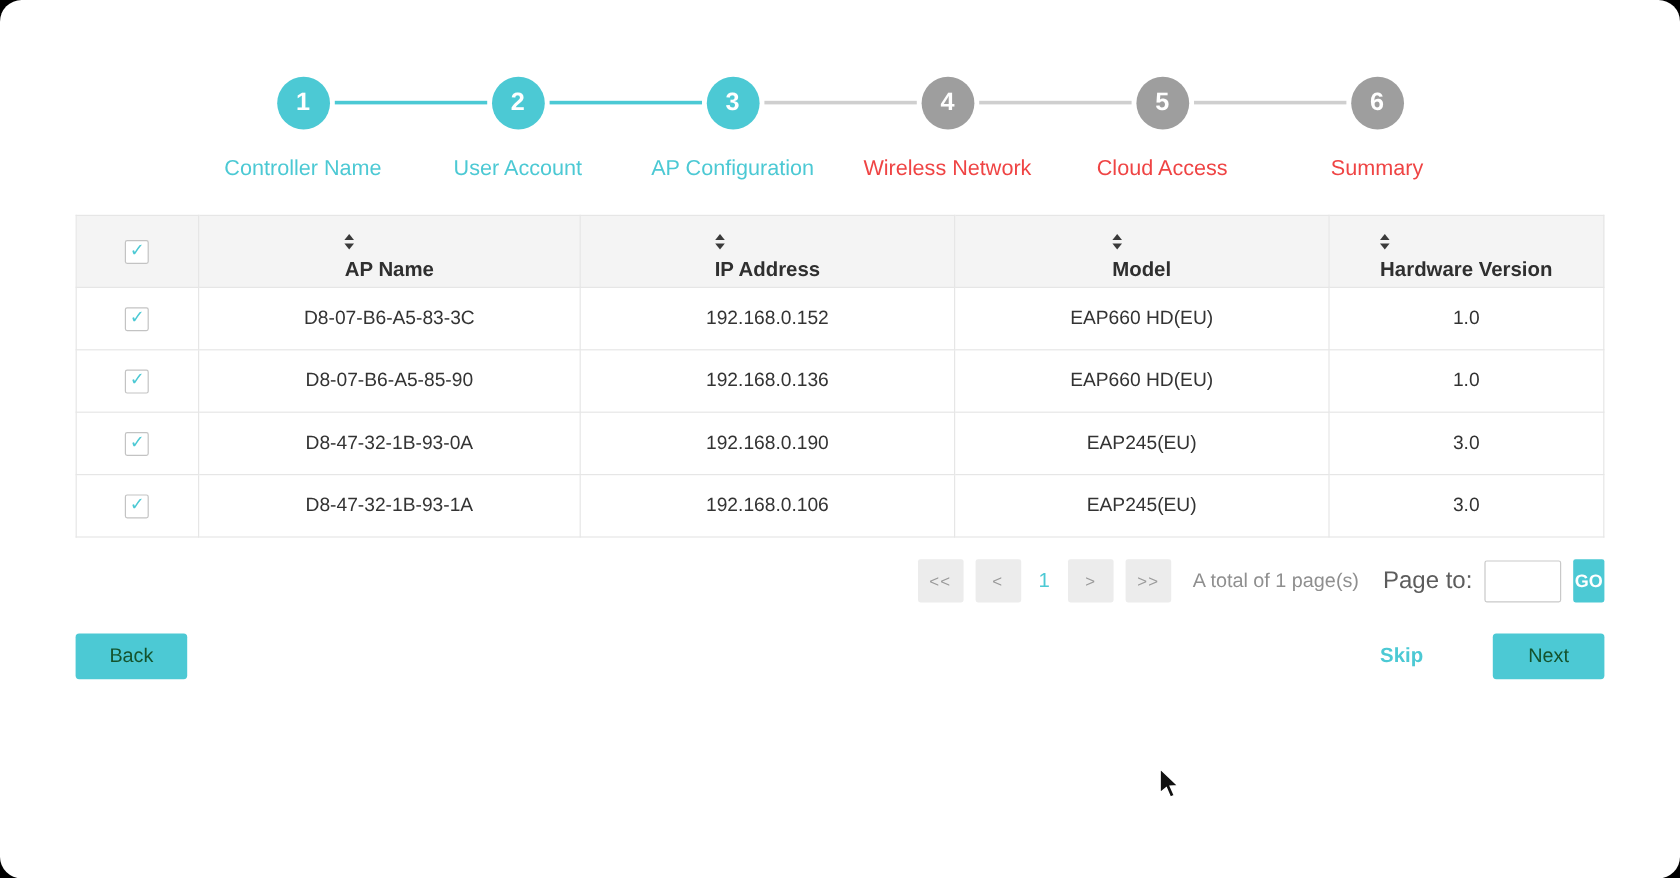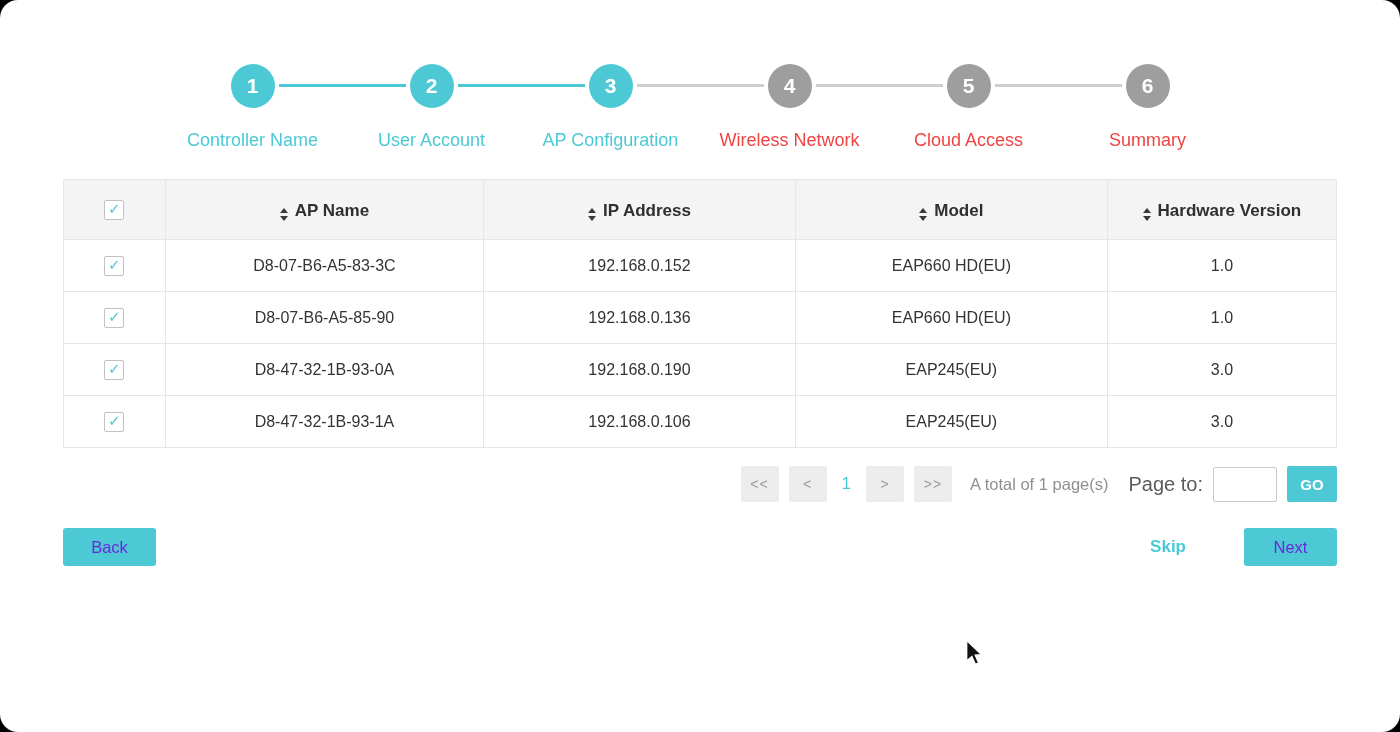--- a/index.html
+++ b/index.html
@@ -82,21 +82,21 @@
     text-align: center;
     vertical-align: middle;
   }
   .ap-table thead th {
     background: #f4f4f4;
     height: 60px;
     font-size: 17px; font-weight: bold; color: #2f2f2f;
   }
   .ap-table tbody td { height: 52px; background: #fff; }
   .th-inner {
-    display: inline-flex; align-items: flex-end; gap: 7px; justify-content: center;
+    display: inline-flex; align-items: flex-start; gap: 7px; justify-content: center; flex-direction: column;
   }
   .sort-icon { display: inline-flex; flex-direction: column; gap: 3px; }
   .sort-icon .tri-up {
     width: 0; height: 0;
     border-left: 4px solid transparent; border-right: 4px solid transparent;
     border-bottom: 5px solid #3a3a3a;
   }
   .sort-icon .tri-down {
     width: 0; height: 0;
     border-left: 4px solid transparent; border-right: 4px solid transparent;
@@ -134,36 +134,36 @@
     padding: 0 5px;
   }
   .total-text { color: #8f8f8f; font-size: 16.5px; margin-left: 8px; }
   .pageto-label { color: #5c5c5c; font-size: 20px; margin-left: 10px; }
   .pageto-input {
     width: 64px; height: 35px;
     border: 1px solid #c9c9c9; border-radius: 2px;
     font-size: 15px; text-align: center; outline: none;
   }
   .go-btn {
-    width: 50px; height: 36px;
+    width: 26px; height: 36px;
     background: var(--accent); color: #fff;
     border: none; border-radius: 2px;
     font-size: 15px; font-weight: bold;
     cursor: pointer;
   }
 
   
   .footer {
     margin-top: 26px;
     display: flex; align-items: center; justify-content: space-between;
   }
   .footer-right { display: flex; align-items: center; gap: 58px; }
   .btn-solid {
     min-width: 93px; height: 38px;
-    background: var(--accent); color: #6d28d9;
+    background: var(--accent); color: #14532d;
     border: none; border-radius: 3px;
     font-size: 16.5px; cursor: pointer;
     padding: 0 18px;
   }
   .link-skip {
     background: none; border: none;
     color: var(--accent); font-size: 17px; font-weight: bold;
     cursor: pointer;
   }
 

